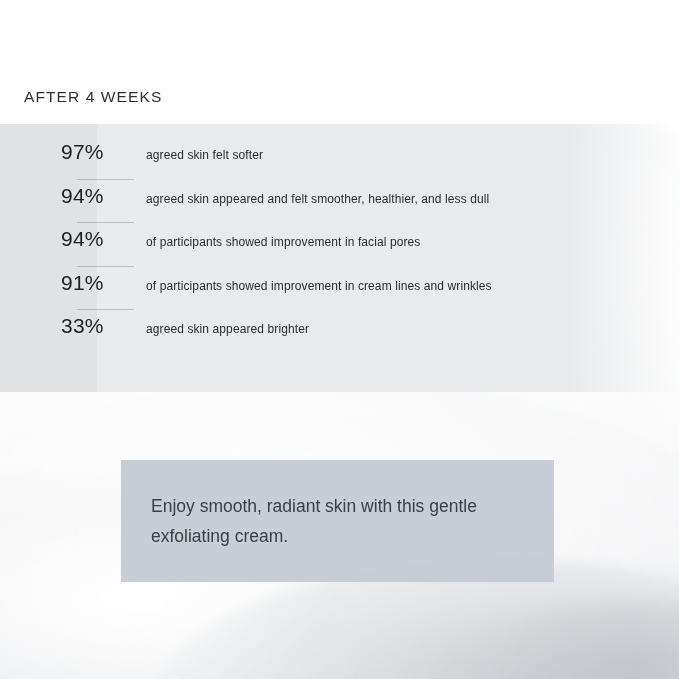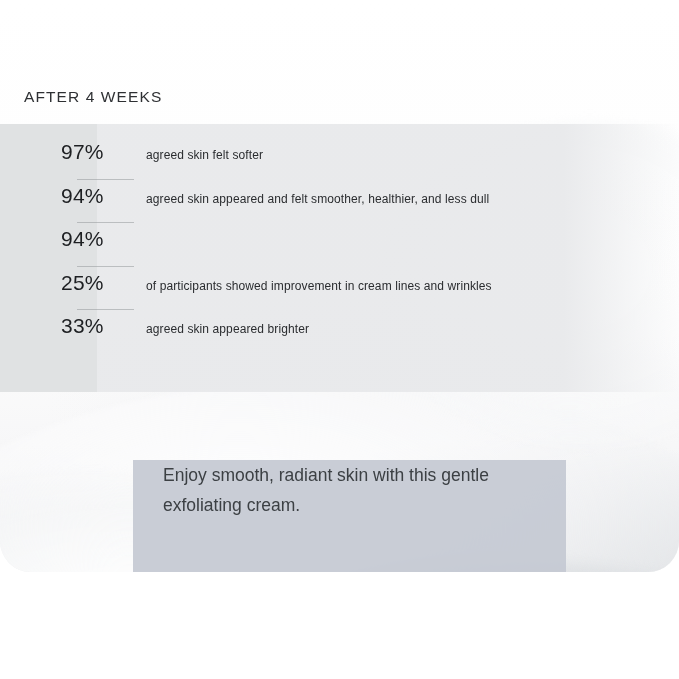--- a/index.html
+++ b/index.html
@@ -10,28 +10,27 @@
     width: 679px;
     height: 679px;
     font-family: "Liberation Sans", sans-serif;
     background: #ffffff;
     overflow: hidden;
   }
 
   #canvas {
     position: relative;
     width: 679px;
-    height: 572px;
+    height: 679px;
     background:
       radial-gradient(ellipse 520px 220px at 78% 104%, rgba(196,199,203,0.55) 0%, rgba(210,213,217,0.30) 45%, rgba(255,255,255,0) 72%),
       radial-gradient(ellipse 620px 300px at 18% 118%, rgba(205,208,212,0.50) 0%, rgba(225,227,230,0.25) 50%, rgba(255,255,255,0) 78%),
       radial-gradient(ellipse 420px 180px at 50% 72%, rgba(244,245,246,0.9) 0%, rgba(255,255,255,0) 70%),
       linear-gradient(180deg, #ffffff 0%, #fdfdfd 55%, #f7f7f8 78%, #eceef0 100%);
     overflow: hidden;
-    border-radius: 31px;
   }
 
   
   .swirl {
     position: absolute;
     border-radius: 50%;
     pointer-events: none;
   }
   .swirl-a {
     left: -120px;
@@ -146,21 +145,21 @@
 
   
   .caption-box {
     position: absolute;
     left: 121px;
     top: 460px;
     width: 433px;
     height: 122px;
     background: rgba(196,201,210,0.92);
     display: flex;
-    margin-left: 12px;
+    align-items: center;
   }
   .caption-text {
     padding: 0 30px;
     font-size: 17.5px;
     line-height: 1.72;
     color: #3c4044;
     font-weight: 400;
   }
 </style>
 </head>
@@ -188,25 +187,26 @@
     </div>
 
     <div class="stat-row">
       <div class="stat-pct">94%</div>
       <div class="stat-text">agreed skin appeared and felt smoother, healthier, and less dull</div>
       <div class="stat-rule"></div>
     </div>
 
     <div class="stat-row">
       <div class="stat-pct">94%</div>
-      <div class="stat-rule"></div>
-    </div>
-
-    <div class="stat-row">
-      <div class="stat-pct">25%</div>
+      <div class="stat-text">of participants showed improvement in facial pores</div>
+      <div class="stat-rule"></div>
+    </div>
+
+    <div class="stat-row">
+      <div class="stat-pct">91%</div>
       <div class="stat-text">of participants showed improvement in cream lines and wrinkles</div>
       <div class="stat-rule"></div>
     </div>
 
     <div class="stat-row">
       <div class="stat-pct">33%</div>
       <div class="stat-text">agreed skin appeared brighter</div>
 
     </div>
 

